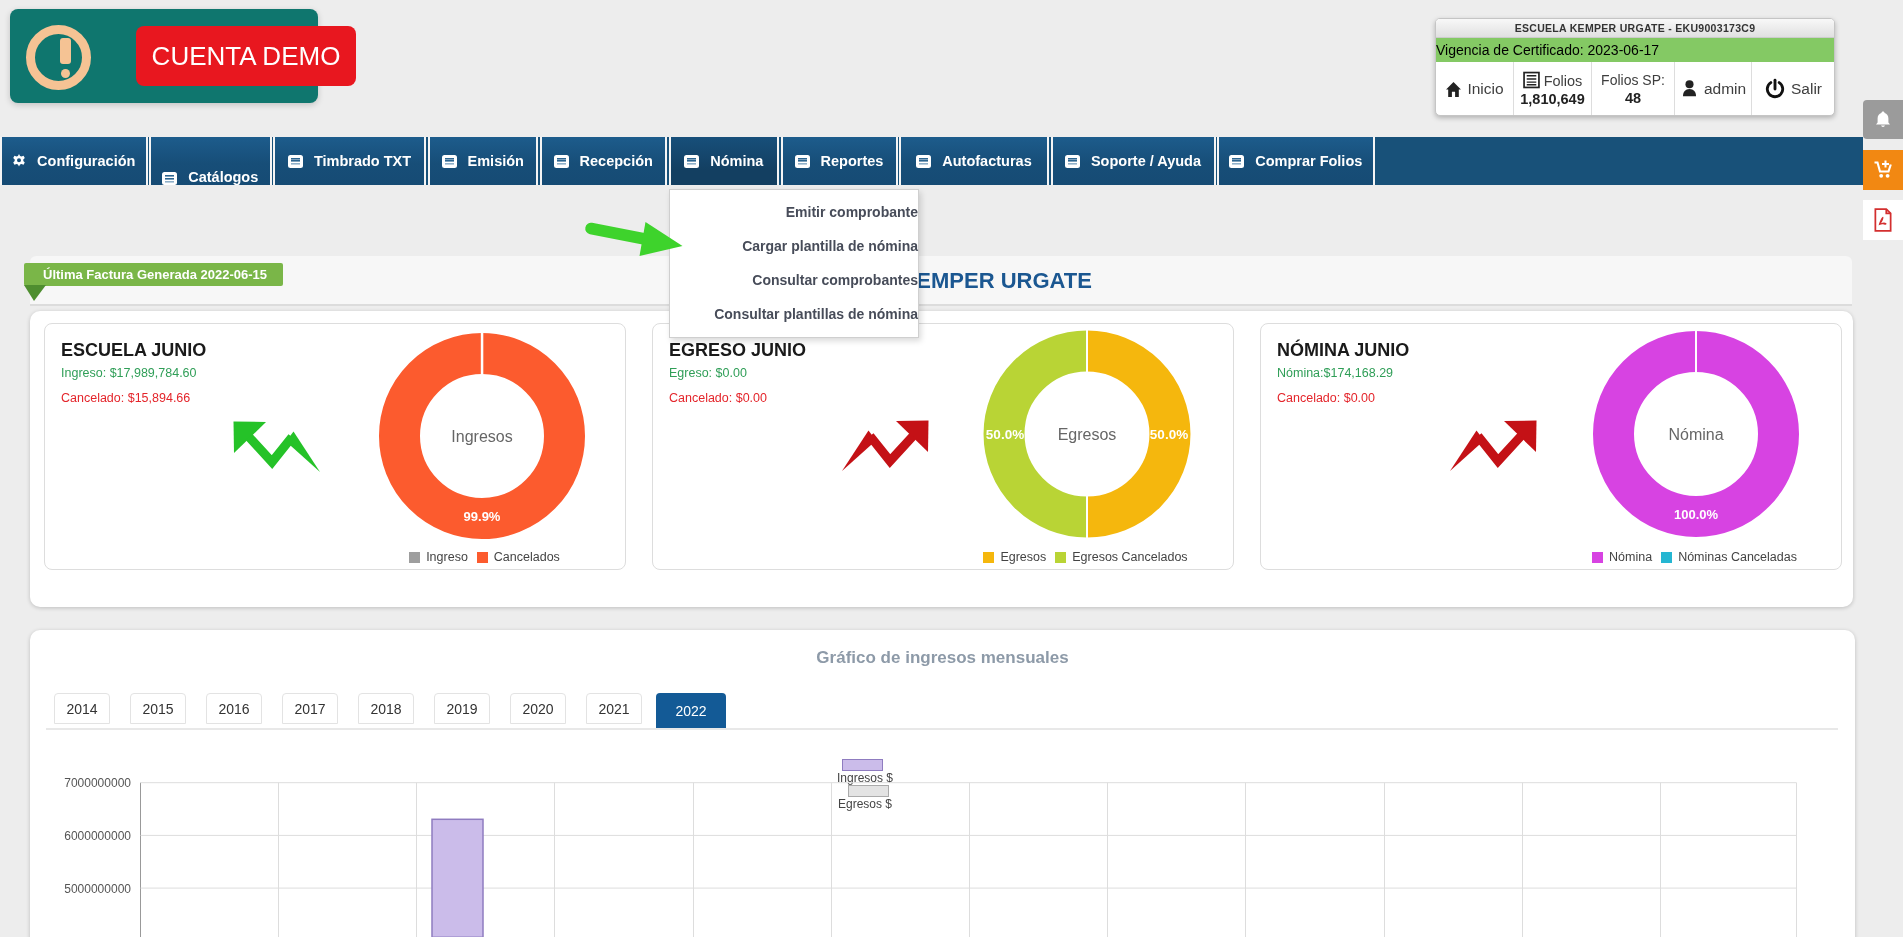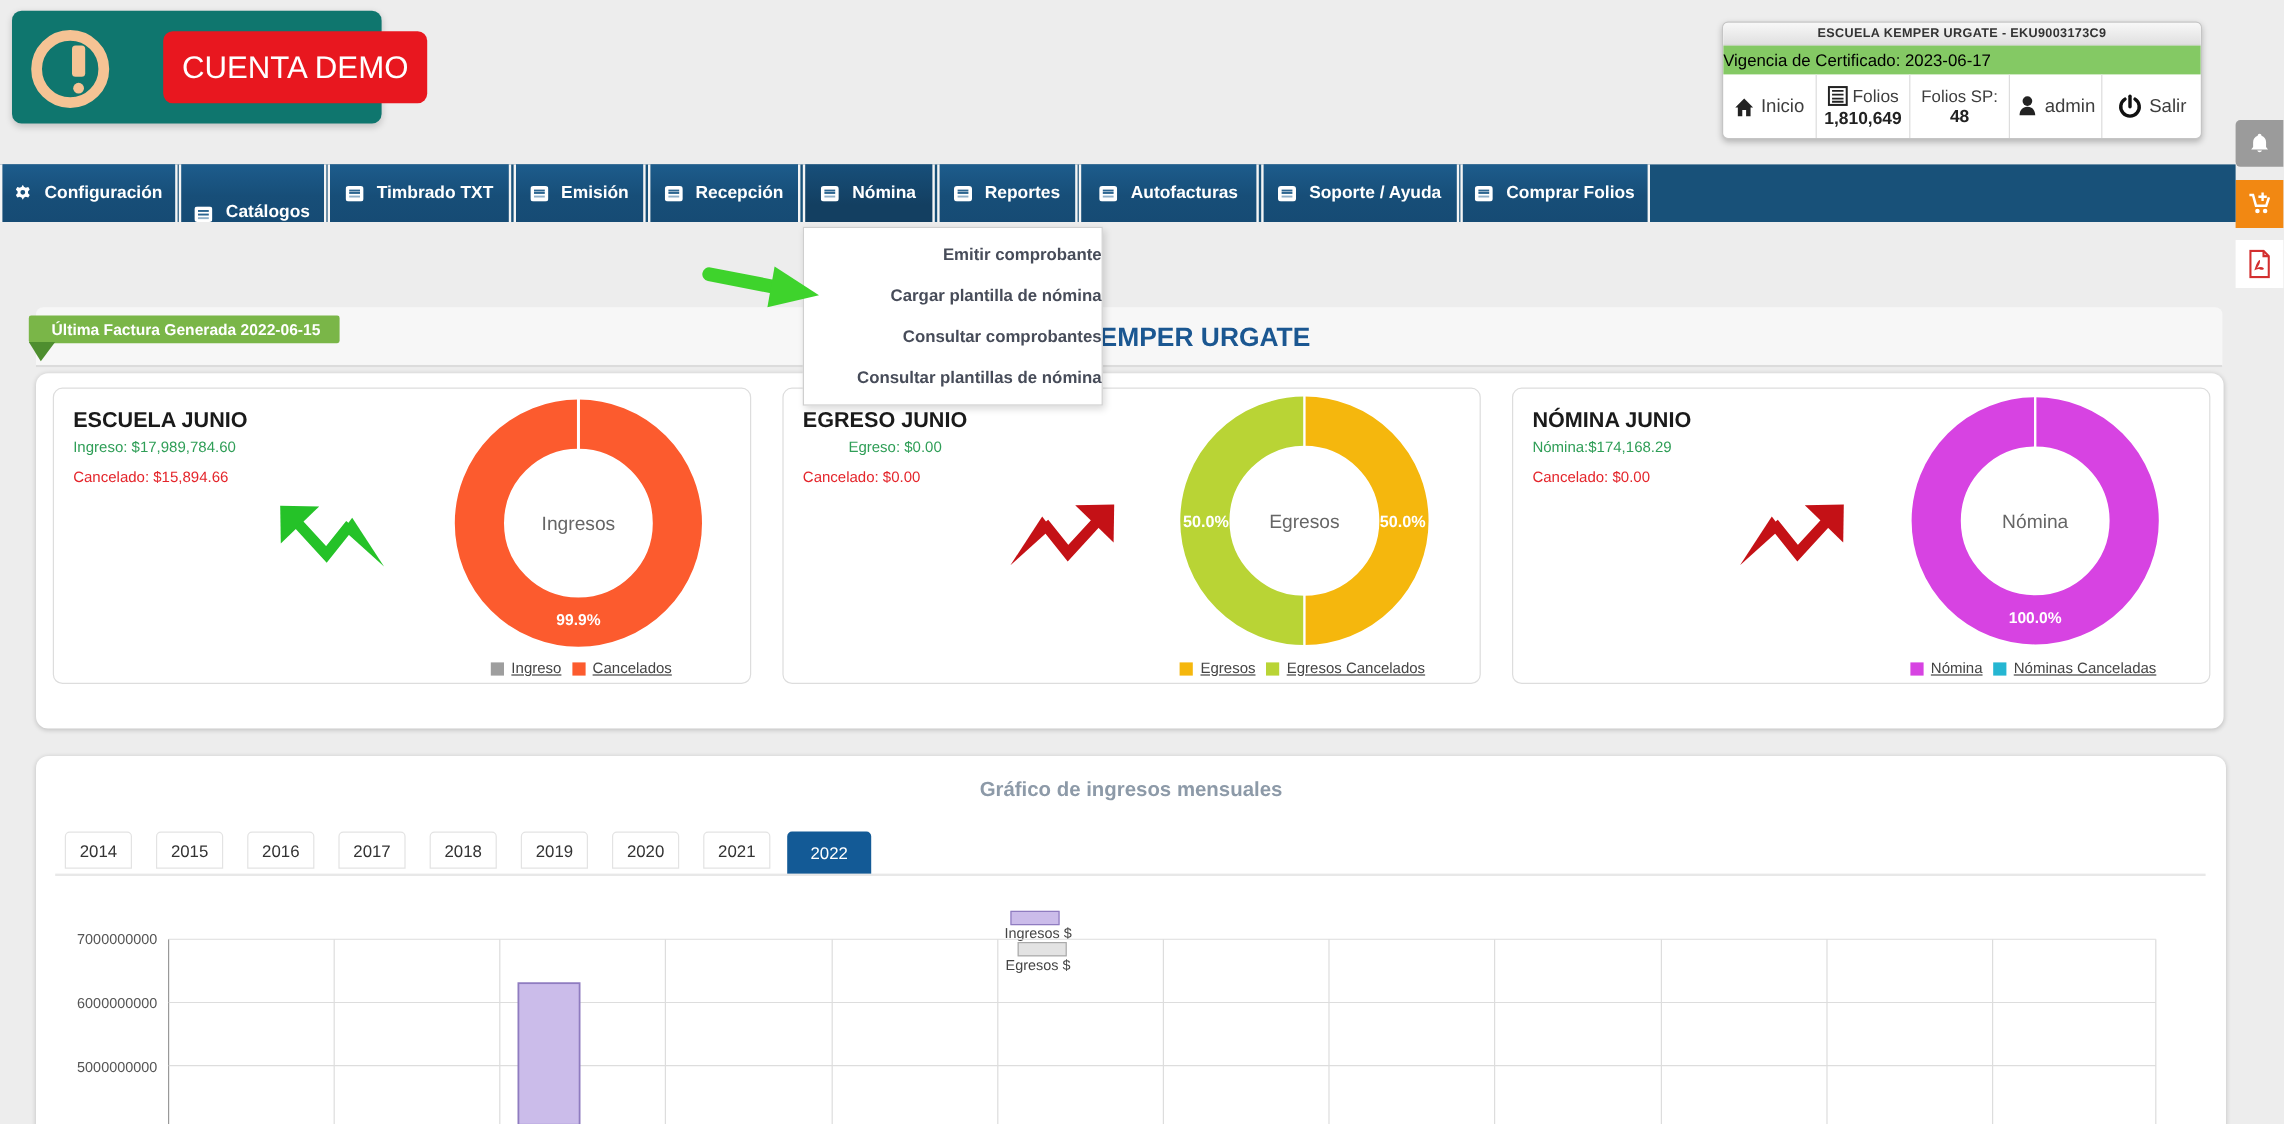--- a/index.html
+++ b/index.html
@@ -169,21 +169,21 @@
 </svg>
 <div class="abs legend" style="left:195px; top:550px; width:582px;">
   <span class="sw" style="background:#9e9e9e;"></span>
     <span>Ingreso</span>
   <span class="sw" style="background:#fc5b2e;"></span>
     <span>Cancelados</span>
 </div>
 
 <div class="abs card" style="left:652px; top:323px; width:582px; height:247px;"></div>
 <div class="abs" style="left:669px; top:340px; font-size:18px; font-weight:bold; color:#1a1a1a;">EGRESO JUNIO</div>
-<div class="abs" style="left:707px; top:366px; font-size:12.5px; color:#2f9e57;">Egreso: $0.00</div>
+<div class="abs" style="left:669px; top:366px; font-size:12.5px; color:#2f9e57;">Egreso: $0.00</div>
 <div class="abs" style="left:669px; top:391px; font-size:12.5px; color:#e4252b;">Cancelado: $0.00</div>
 <svg class="abs" style="left:840px; top:414px;" width="90" height="59" viewBox="0 0 90 59">
   <g transform="translate(90,0) scale(-1,1)">
   <polygon points="1.5,6.5 34,7 2,38" fill="#c41116"></polygon>
   <polyline points="17,22 40,47 60,22" stroke="#c41116" stroke-width="9" fill="none"></polyline>
   <polygon points="54,26.5 61.5,16.5 88,57" fill="#c41116"></polygon>
   </g>
 </svg>
 
 <svg class="abs" style="left:983px; top:330px;" width="208" height="208" viewBox="0 0 208 208">
@@ -223,21 +223,21 @@
 <div class="abs legend" style="left:1405px; top:550px; width:582px;">
   <span class="sw" style="background:#d743e2;"></span>
     <span>Nómina</span>
   <span class="sw" style="background:#25b6d2;"></span>
     <span>Nóminas Canceladas</span>
 </div>
 <style>
   .card { background:#fff; border:1px solid #ddd; border-radius:8px; }
   .legend { display:flex; align-items:center; justify-content:center; gap:6px; font-size:12.5px; color:#444; }
   .legend .sw { width:11px; height:11px; display:inline-block; }
-  .legend .sw+span { margin-right:3px;text-decoration:underline; }
+  .legend .sw+span { margin-right:3px; }
 </style>
 
 <div class="abs" style="left:30px; top:630px; width:1825px; height:330px; background:#fff; border-radius:10px; box-shadow:0 1px 4px rgba(0,0,0,.2);"></div>
 <div class="abs" style="left:30px; top:648px; width:1825px; text-align:center; font-size:17px; font-weight:bold; color:#8d9aa8;">Gráfico de ingresos mensuales</div>
 
 <div class="abs tabs" style="left:54px; top:693px;">
   <div class="tab">2014</div>
     <div class="tab">2015</div>
     <div class="tab">2016</div>
     <div class="tab">2017</div>

